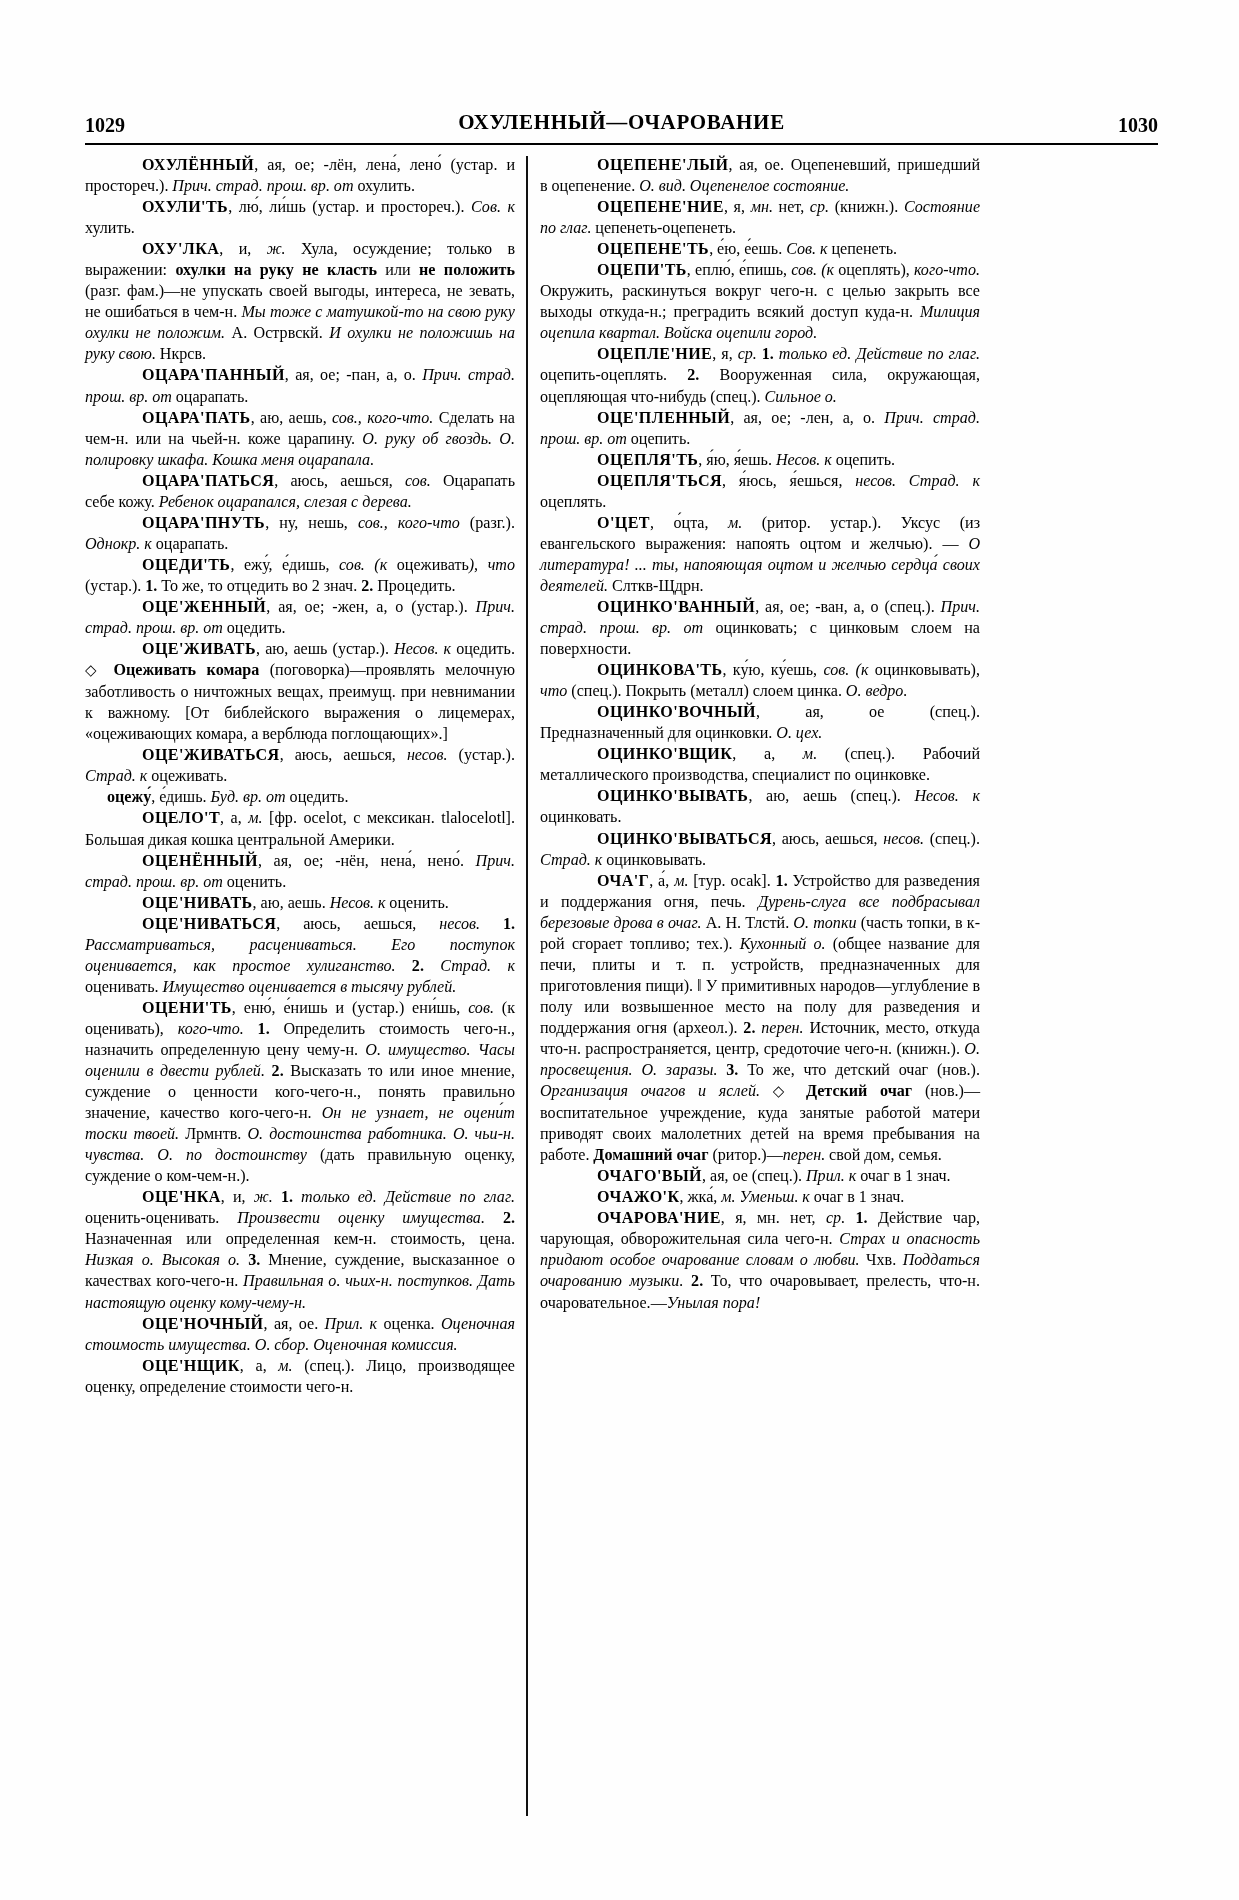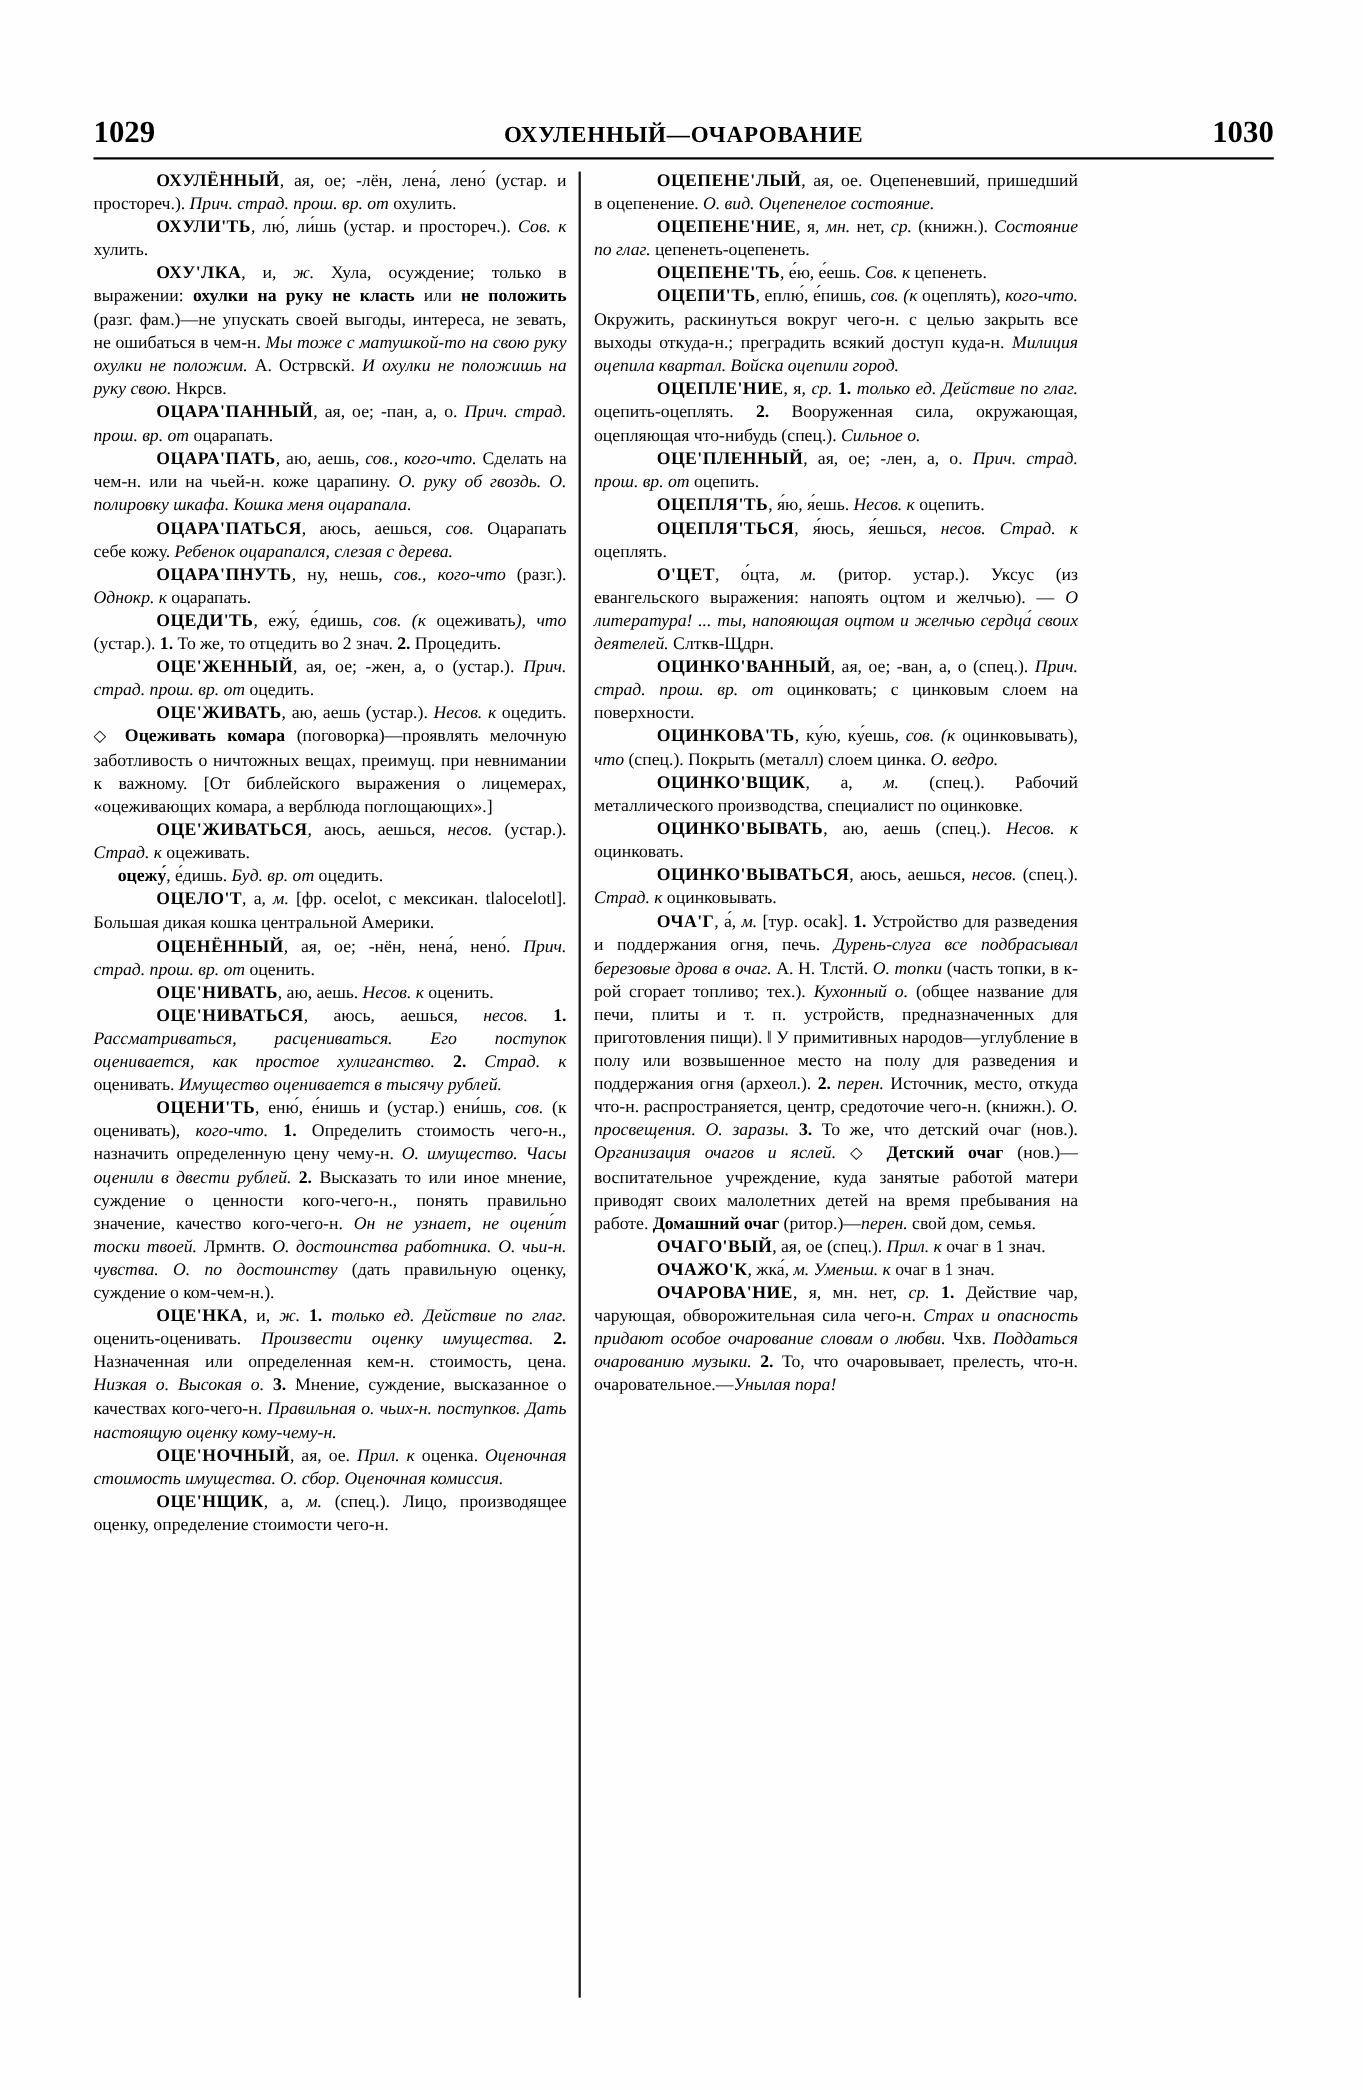--- a/index.html
+++ b/index.html
@@ -33,21 +33,21 @@
   
   .running-head {
     position: relative;
     height: 42px;
     display: flex;
     align-items: flex-end;
     justify-content: space-between;
   }
   .folio {
     font-weight: bold;
-    font-size: 28px;
+    font-size: 20px;
     letter-spacing: 0px;
     line-height: 1;
     padding-bottom: 2px;
   }
   .head-title {
     font-weight: bold;
     font-size: 21px;
     letter-spacing: 0.7px;
     line-height: 1;
     padding-bottom: 4px;
@@ -154,20 +154,21 @@
           <p class="entry"><span class="hw">ОЦЕПЕНЕ'НИЕ</span>, я, <i>мн.</i> нет, <i>ср.</i> (книжн.). <i>Состояние по глаг.</i> цепенеть-оцепенеть.</p>
           <p class="entry"><span class="hw">ОЦЕПЕНЕ'ТЬ</span>, е́ю, е́ешь. <i>Сов. к</i> цепенеть.</p>
           <p class="entry"><span class="hw">ОЦЕПИ'ТЬ</span>, еплю́, е́пишь, <i>сов. (к</i> оцеплять), <i>кого-что.</i> Окружить, раскинуться вокруг чего-н. с целью закрыть все выходы откуда-н.; преградить всякий доступ куда-н. <i>Милиция оцепила квартал. Войска оцепили город.</i></p>
           <p class="entry"><span class="hw">ОЦЕПЛЕ'НИЕ</span>, я, <i>ср.</i> <span class="num">1.</span> <i>только ед. Действие по глаг.</i> оцепить-оцеплять. <span class="num">2.</span> Вооруженная сила, окружающая, оцепляющая что-нибудь (спец.). <i>Сильное о.</i></p>
           <p class="entry"><span class="hw">ОЦЕ'ПЛЕННЫЙ</span>, ая, ое; -лен, а, о. <i>Прич. страд. прош. вр. от</i> оцепить.</p>
           <p class="entry"><span class="hw">ОЦЕПЛЯ'ТЬ</span>, я́ю, я́ешь. <i>Несов. к</i> оцепить.</p>
           <p class="entry"><span class="hw">ОЦЕПЛЯ'ТЬСЯ</span>, я́юсь, я́ешься, <i>несов. Страд. к</i> оцеплять.</p>
           <p class="entry"><span class="hw">О'ЦЕТ</span>, о́цта, <i>м.</i> (ритор. устар.). Уксус (из евангельского выражения: напоять оцтом и желчью). — <i>О литература! ... ты, напояющая оцтом и желчью сердца́ своих деятелей.</i> Слткв-Щдрн.</p>
           <p class="entry"><span class="hw">ОЦИНКО'ВАННЫЙ</span>, ая, ое; -ван, а, о (спец.). <i>Прич. страд. прош. вр. от</i> оцинковать; с цинковым слоем на поверхности.</p>
           <p class="entry"><span class="hw">ОЦИНКОВА'ТЬ</span>, ку́ю, ку́ешь, <i>сов. (к</i> оцинковывать), <i>что</i> (спец.). Покрыть (металл) слоем цинка. <i>О. ведро.</i></p>
+          <p class="entry"><span class="hw">ОЦИНКО'ВОЧНЫЙ</span>, ая, ое (спец.). Предназначенный для оцинковки. <i>О. цех.</i></p>
           <p class="entry"><span class="hw">ОЦИНКО'ВЩИК</span>, а, <i>м.</i> (спец.). Рабочий металлического производства, специалист по оцинковке.</p>
           <p class="entry"><span class="hw">ОЦИНКО'ВЫВАТЬ</span>, аю, аешь (спец.). <i>Несов. к</i> оцинковать.</p>
           <p class="entry"><span class="hw">ОЦИНКО'ВЫВАТЬСЯ</span>, аюсь, аешься, <i>несов.</i> (спец.). <i>Страд. к</i> оцинковывать.</p>
           <p class="entry"><span class="hw">ОЧА'Г</span>, а́, <i>м.</i> [тур. осаk]. <span class="num">1.</span> Устройство для разведения и поддержания огня, печь. <i>Дурень-слуга все подбрасывал березовые дрова в очаг.</i> А. Н. Тлстй. <i>О. топки</i> (часть топки, в к-рой сгорает топливо; тех.). <i>Кухонный о.</i> (общее название для печи, плиты и т. п. устройств, предназначенных для приготовления пищи). ‖ У примитивных народов—углубление в полу или возвышенное место на полу для разведения и поддержания огня (археол.). <span class="num">2.</span> <i>перен.</i> Источник, место, откуда что-н. распространяется, центр, средоточие чего-н. (книжн.). <i>О. просвещения. О. заразы.</i> <span class="num">3.</span> То же, что детский очаг (нов.). <i>Организация очагов и яслей.</i> <span class="dia">◇</span> <b>Детский очаг</b> (нов.)—воспитательное учреждение, куда занятые работой матери приводят своих малолетних детей на время пребывания на работе. <b>Домашний очаг</b> (ритор.)—<i>перен.</i> свой дом, семья.</p>
           <p class="entry"><span class="hw">ОЧАГО'ВЫЙ</span>, ая, ое (спец.). <i>Прил. к</i> очаг в 1 знач.</p>
           <p class="entry"><span class="hw">ОЧАЖО'К</span>, жка́, <i>м. Уменьш. к</i> очаг в 1 знач.</p>
           <p class="entry"><span class="hw">ОЧАРОВА'НИЕ</span>, я, мн. нет, <i>ср.</i> <span class="num">1.</span> Действие чар, чарующая, обворожительная сила чего-н. <i>Страх и опасность придают особое очарование словам о любви.</i> Чхв. <i>Поддаться очарованию музыки.</i> <span class="num">2.</span> То, что очаровывает, прелесть, что-н. очаровательное.—<i>Унылая пора!</i></p>
         </div>
     </div>
 

